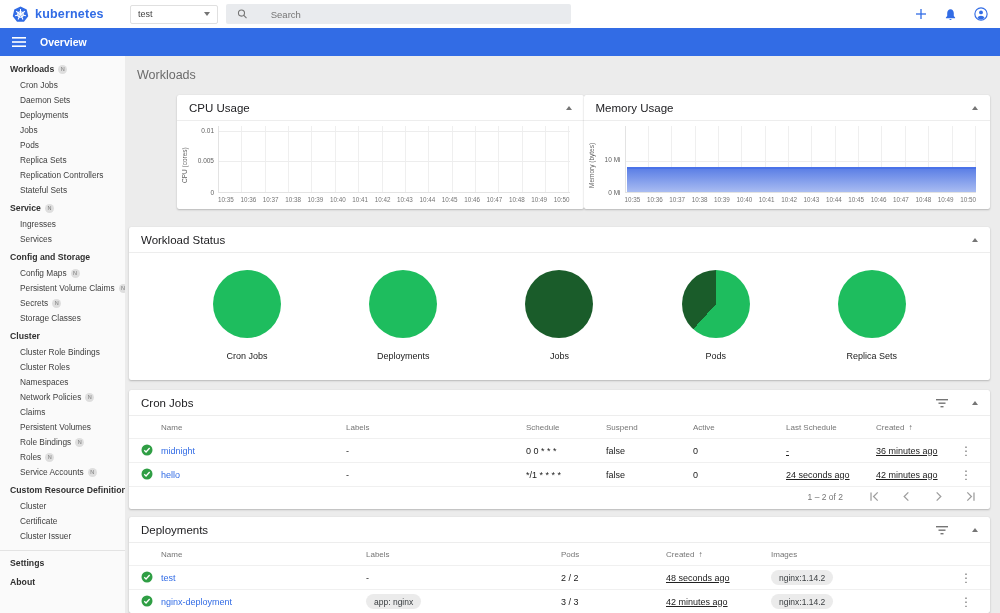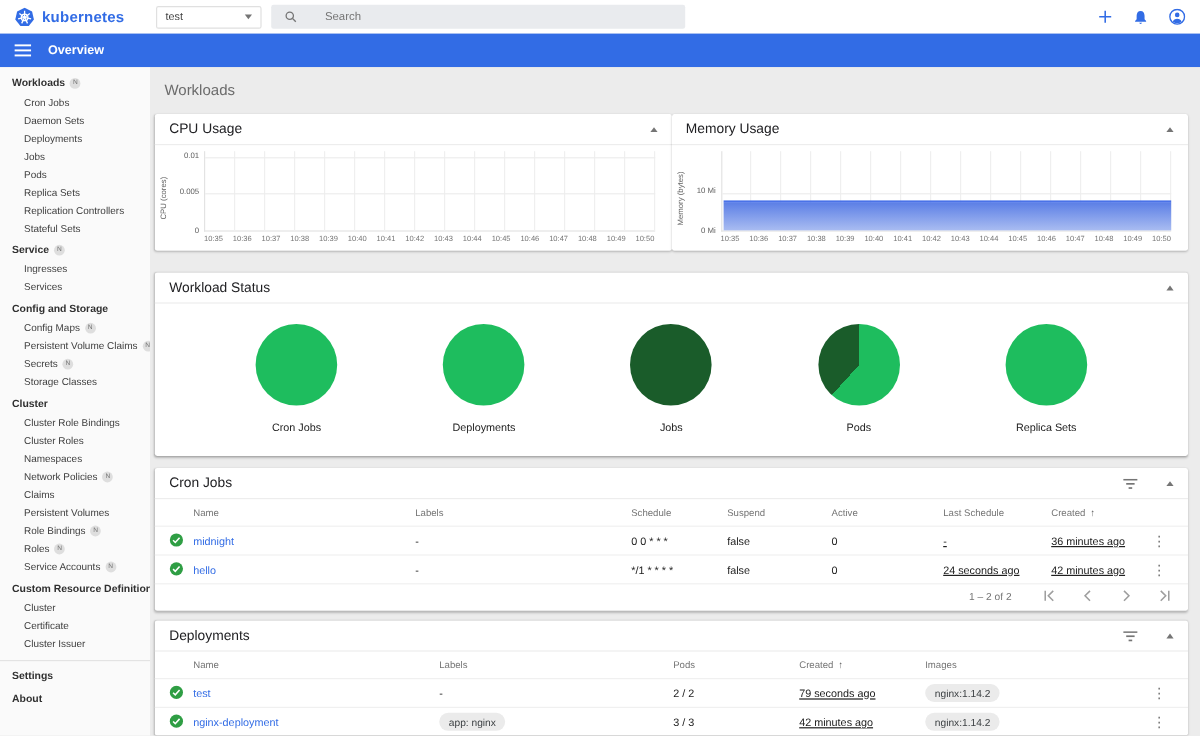--- a/index.html
+++ b/index.html
@@ -41,21 +41,21 @@
   .page-title { color:#6b6b6b; font-size:12.5px; margin:12px 0 13px 8px; }
 
   
   .card { background:#fff; border-radius:2px; box-shadow:0 1px 2px rgba(0,0,0,.22), 0 0 1px rgba(0,0,0,.1); }
   .card-header { display:flex; align-items:center; padding:7px 12px 6px 12px; border-bottom:1px solid #ededed; }
   .card-title { font-size:11.5px; color:#212124; flex:1; }
   .hdr-icons { display:flex; align-items:center; gap:24px; }
   .caret-up { width:0; height:0; border-left:3.5px solid transparent; border-right:3.5px solid transparent;
     border-bottom:4.5px solid #757575; cursor:pointer; }
 
-  .cards-row { display:flex; margin-bottom:18px; }
+  .cards-row { display:flex; margin-bottom:18px;margin-left:48px; }
   .chart-card { flex:1; height:114px; }
 
   
   .chart-body { display:flex; height:86px; padding:5px 14px 2px 4px; }
   .y-axis-label { writing-mode:vertical-rl; transform:rotate(180deg); font-size:6.5px;
     color:#616161; text-align:center; width:10px; flex:none; }
   .plot-col { flex:1; margin-left:27px; display:flex; flex-direction:column; }
   .plot { flex:1; position:relative; border-left:1px solid #e3e3e3; border-bottom:1px solid #e3e3e3; }
   .vgrid { position:absolute; inset:0; display:flex; }
   .vgrid div { flex:1; border-right:1px solid #efefef; }
@@ -524,21 +524,21 @@
         </div>
       <div>
           <div class="t-row">
             <span><svg width="12" height="12" viewBox="0 0 24 24">
                 <circle cx="12" cy="12" r="11" fill="#2f9e44"></circle>
                 <path d="M6.5 12.5l3.6 3.6 7.2-8" stroke="#fff" stroke-width="2.6" fill="none"></path>
               </svg></span>
             <span class="link">test</span>
             <span>-</span>
             <span>2 / 2</span>
-            <span class="u">79 seconds ago</span>
+            <span class="u">48 seconds ago</span>
             <span><span class="chip">nginx:1.14.2</span></span>
             <span class="kebab">⋮</span>
           </div>
           <div class="t-row">
             <span><svg width="12" height="12" viewBox="0 0 24 24">
                 <circle cx="12" cy="12" r="11" fill="#2f9e44"></circle>
                 <path d="M6.5 12.5l3.6 3.6 7.2-8" stroke="#fff" stroke-width="2.6" fill="none"></path>
               </svg></span>
             <span class="link">nginx-deployment</span>
             <span><span class="chip">app: nginx</span></span>

